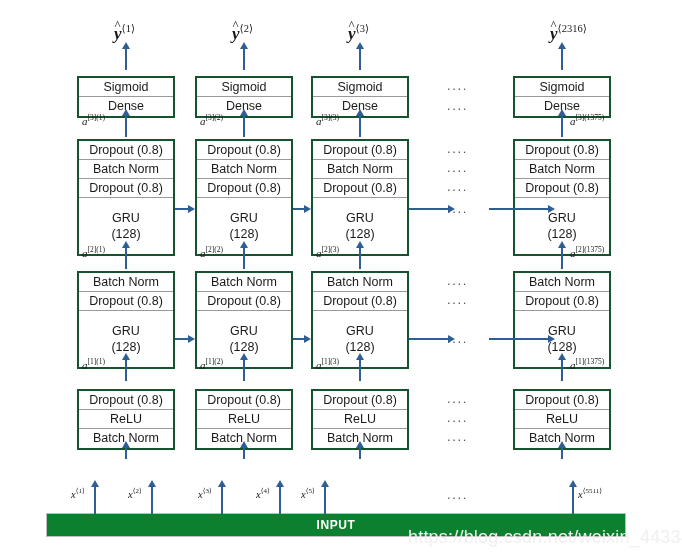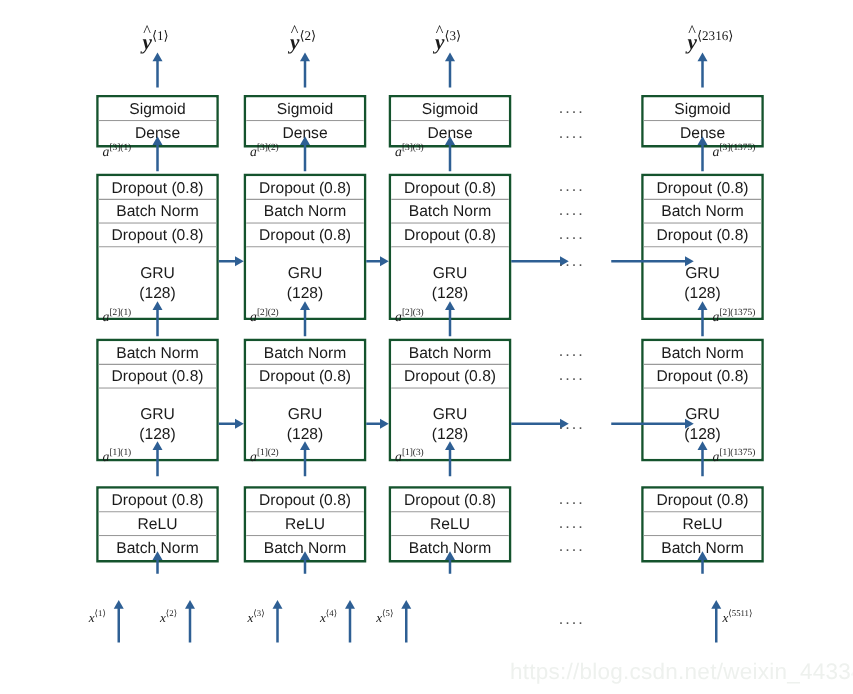--- a/index.html
+++ b/index.html
@@ -295,20 +295,23 @@
     <div class="dots" style="left: 447px; top: 160px;">....</div>
     <div class="dots" style="left: 447px; top: 179px;">....</div>
     <div class="dots" style="left: 447px; top: 201px;">....</div>
     <div class="dots" style="left: 447px; top: 273px;">....</div>
     <div class="dots" style="left: 447px; top: 292px;">....</div>
     <div class="dots" style="left: 447px; top: 331px;">....</div>
     <div class="dots" style="left: 447px; top: 391px;">....</div>
     <div class="dots" style="left: 447px; top: 410px;">....</div>
     <div class="dots" style="left: 447px; top: 429px;">....</div>
     <div class="dots" style="left: 447px; top: 487px;">....</div>
+    <div id="input-bar" style="left: 46px; top: 513px; width: 580px; height: 24px; background: rgb(13, 128, 48);">
+      <span>INPUT</span>
+    </div>
     <div class="xlab" style="left: 71px; top: 487px;"><span>x</span><span class="sup">⟨1⟩</span></div>
     <div class="varrow" style="left: 94px; top: 486px; height: 28px;"></div>
     <div class="xlab" style="left: 128px; top: 487px;"><span>x</span><span class="sup">⟨2⟩</span></div>
     <div class="varrow" style="left: 151px; top: 486px; height: 28px;"></div>
     <div class="xlab" style="left: 198px; top: 487px;"><span>x</span><span class="sup">⟨3⟩</span></div>
     <div class="varrow" style="left: 221px; top: 486px; height: 28px;"></div>
     <div class="xlab" style="left: 256px; top: 487px;"><span>x</span><span class="sup">⟨4⟩</span></div>
     <div class="varrow" style="left: 279px; top: 486px; height: 28px;"></div>
     <div class="xlab" style="left: 301px; top: 487px;"><span>x</span><span class="sup">⟨5⟩</span></div>
     <div class="varrow" style="left: 324px; top: 486px; height: 28px;"></div>

